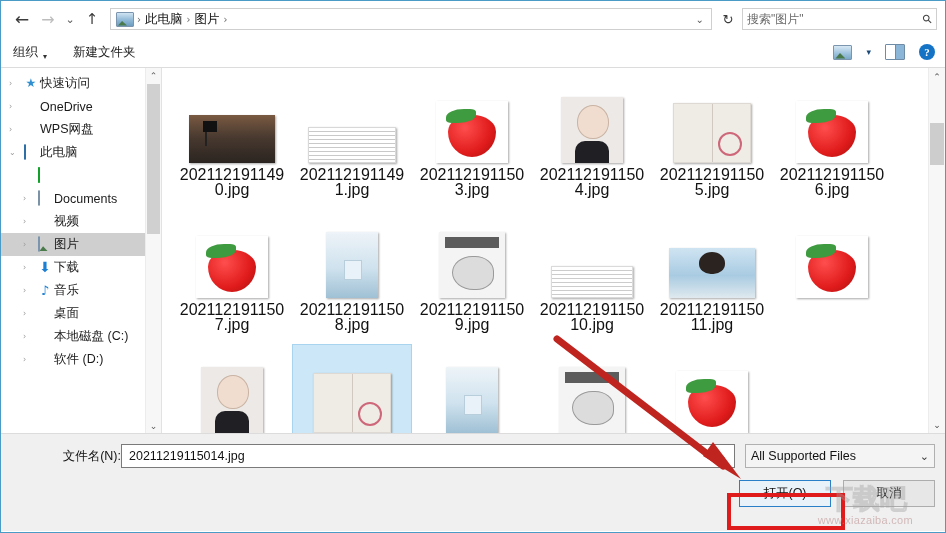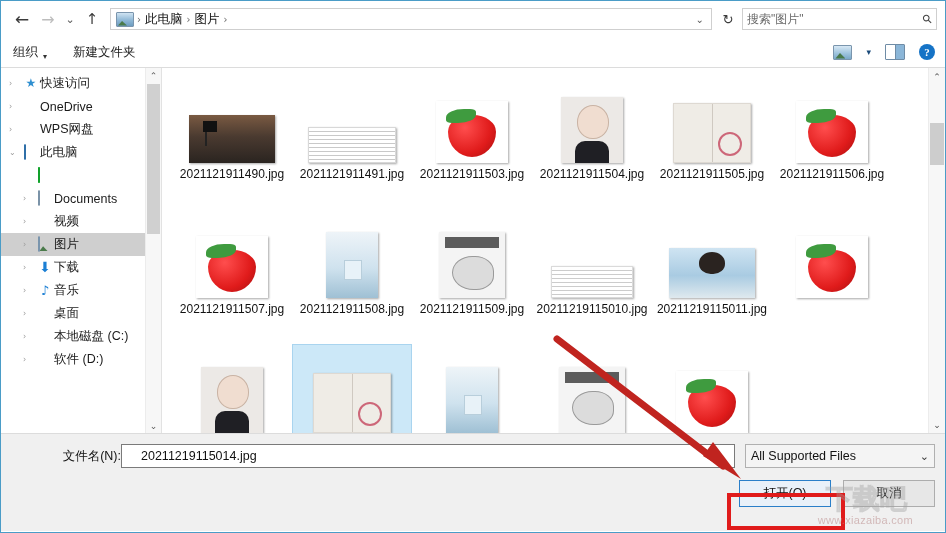--- a/index.html
+++ b/index.html
@@ -158,21 +158,21 @@
     display:flex;flex-wrap:wrap;padding:6px 0 0 10px;box-sizing:border-box;width:746px;
   }
   .cell{
     width:120px;height:135px;display:flex;flex-direction:column;align-items:center;
     justify-content:flex-start;box-sizing:border-box;padding-top:4px;
   }
   .cell.selected{background:#cce8f8;border:1px solid #a9d4ef;padding-top:3px;}
   .thumbwrap{height:85px;display:flex;align-items:flex-end;justify-content:center;}
   .thumb{box-shadow:1px 1px 2px rgba(0,0,0,.35);background:#fff;}
   .fname{
-    margin-top:4px;font-size:12px;line-height:15px;color:#111;text-align:center;width:112px;
+    margin-top:4px;font-size:16px;line-height:15px;color:#111;text-align:center;width:112px;
     word-break:break-all;
   }
   .list-scroll{
     position:absolute;right:0;top:0;width:16px;height:100%;background:#f7f7f7;border-left:1px solid #ececec;
   }
   .ls-arrow{height:17px;display:flex;align-items:center;justify-content:center;font-size:9px;color:#4a4a4a;font-family:"DejaVu Sans",sans-serif;}
   .ls-arrow.bot{position:absolute;bottom:0;width:100%;}
   .ls-thumb{position:absolute;left:1px;right:1px;top:55px;height:42px;background:#cdcdcd;}
   
   .t-road{width:86px;height:48px;background:linear-gradient(180deg,#7a5a42 0%,#4a3a30 45%,#2a2420 100%);position:relative;overflow:hidden;}
@@ -199,21 +199,21 @@
   .t-white{width:80px;height:30px;background:#fcfcfc;border:1px solid #dadada;
     background-image:repeating-linear-gradient(180deg,#fff 0 3px,#cccccc 3px 4px);}
   
   .bottom{
     height:auto;background:#f0f0f0;border-top:1px solid #dcdcdc;position:relative;height:97px;
   }
   .filename-row{display:flex;align-items:center;padding:10px 10px 0 10px;}
   .fn-label{width:110px;text-align:right;font-size:12.5px;color:#111;}
   .fn-input{
     flex:1;height:24px;border:1px solid #7a7a7a;background:#fff;display:flex;align-items:center;
-    padding:0 19px;box-sizing:border-box;font-size:12.5px;color:#111;
+    padding:0 7px;box-sizing:border-box;font-size:12.5px;color:#111;
   }
   .fn-input .car{margin-left:auto;color:#3a3a3a;font-size:11px;font-family:"DejaVu Sans",sans-serif;}
   .filter{
     width:190px;height:24px;border:1px solid #b0b0b0;background:#f4f4f4;margin-left:10px;
     display:flex;align-items:center;padding:0 5px;box-sizing:border-box;font-size:12.5px;color:#111;flex:none;
   }
   .filter .car{margin-left:auto;color:#3a3a3a;font-size:11px;font-family:"DejaVu Sans",sans-serif;}
   .btn-row{display:flex;justify-content:flex-end;padding:12px 10px 0 0;gap:12px;}
   .btn{
     width:90px;height:25px;border:1px solid #adadad;background:#e7e7e7;font-size:12.5px;color:#111;

